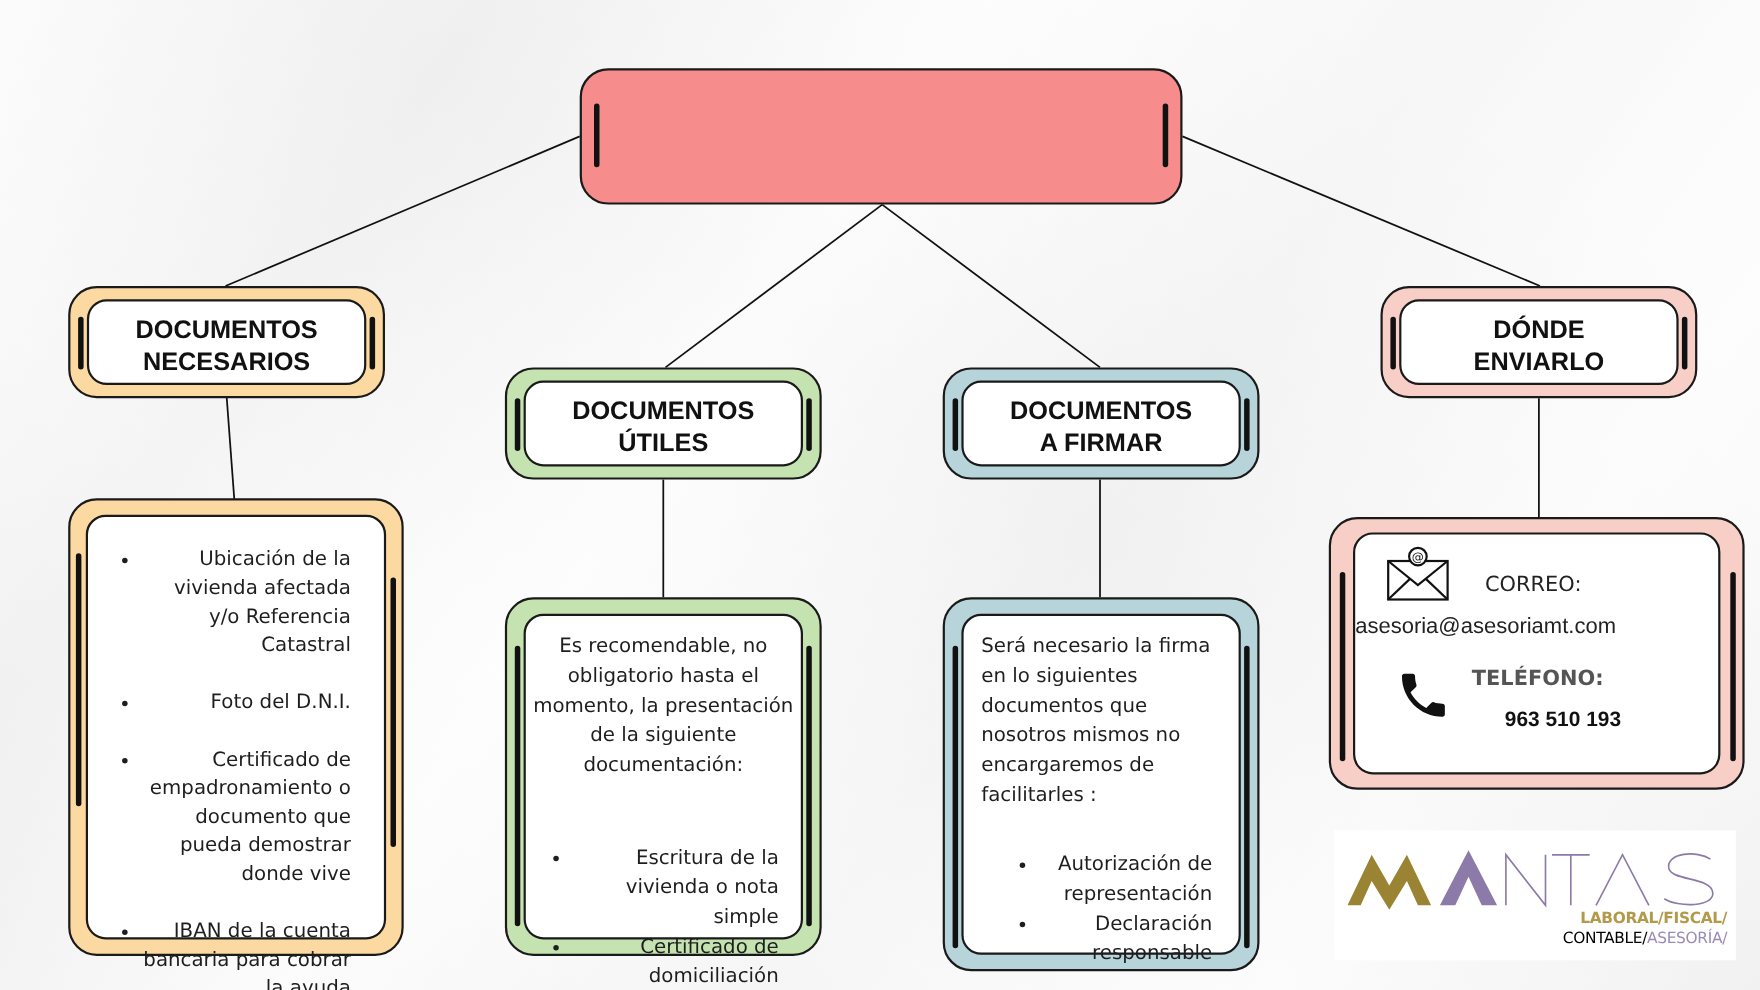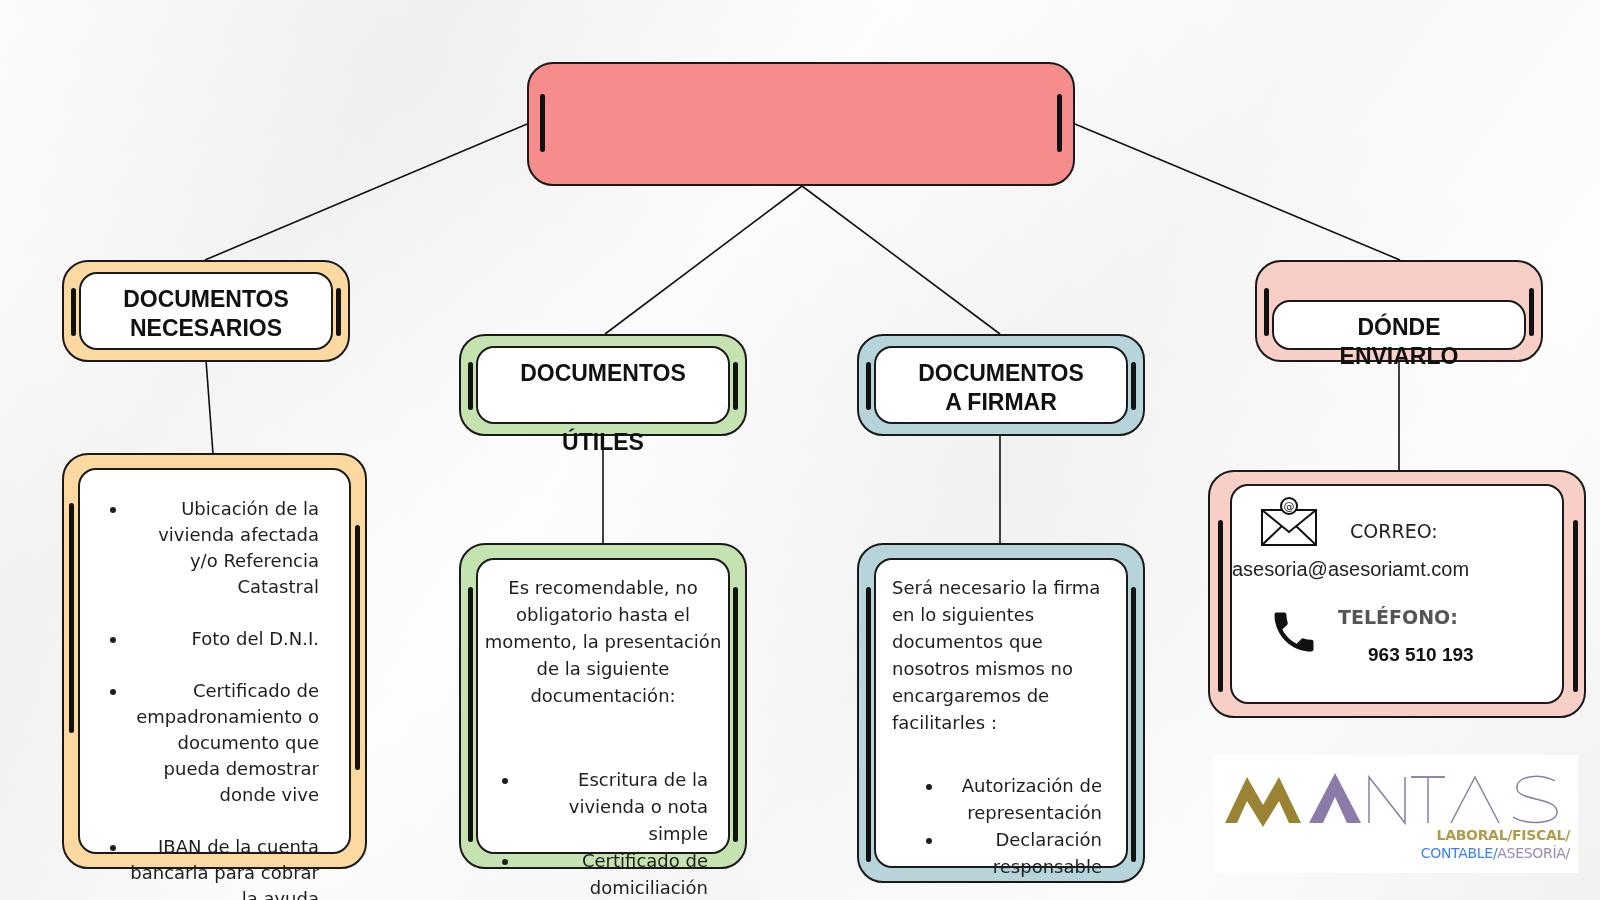--- a/index.html
+++ b/index.html
@@ -71,21 +71,21 @@
       </ul>
     </div>
   </div>
 </div>
 
 <div class="node" style="left:459px; top:334px; width:288px; height:102px; background:#c4e3b0;">
   <div class="bar" style="left:7px; top:26px; height:48px;"></div>
   <div class="bar" style="right:7px; top:26px; height:48px;"></div>
   <div class="inner" style="left:15px; top:10px; right:15px; bottom:10px;">
     <div class="title-text" style="top:12px; font-size:23px;">DOCUMENTOS</div>
-    <div class="title-text" style="top:41px; font-size:23px;margin-top:40px;">ÚTILES</div>
+    <div class="title-text" style="top:41px; font-size:23px;">ÚTILES</div>
   </div>
 </div>
 
 <div class="node" style="left:459px; top:543px; width:288px; height:326px; background:#c4e3b0;">
   <div class="bar" style="left:7px; top:42px; height:255px;"></div>
   <div class="bar" style="right:7px; top:42px; height:255px;"></div>
   <div class="inner" style="left:15px; top:13px; right:15px; bottom:13px;">
     <div class="body-text" style="left:4px; right:4px; top:190px; font-size:18px; line-height:27px; text-align:center;">
       <ul>
         <li>Escritura de la vivienda o nota simple</li>
@@ -115,21 +115,21 @@
         <li>Autorización de representación</li>
         <li>Declaración responsable</li>
       </ul>
     </div>
   </div>
 </div>
 
 <div class="node" style="left:1255px; top:260px; width:288px; height:102px; background:#f8cfc6;">
   <div class="bar" style="left:7px; top:26px; height:48px;"></div>
   <div class="bar" style="right:7px; top:26px; height:48px;"></div>
-  <div class="inner" style="left:15px; top:10px; right:15px; bottom:10px;margin-top:28px;">
+  <div class="inner" style="left:15px; top:10px; right:15px; bottom:10px;">
     <div class="title-text" style="top:12px; font-size:23px;">DÓNDE</div>
     <div class="title-text" style="top:41px; font-size:23px;">ENVIARLO</div>
   </div>
 </div>
 
 <div class="node" style="left:1208px; top:470px; width:378px; height:248px; background:#f8cfc6;">
   <div class="bar" style="left:8px; top:48px; height:172px;"></div>
   <div class="bar" style="right:6px; top:48px; height:172px;"></div>
   <div class="inner" style="left:20px; top:12px; right:20px; bottom:12px;">
     <svg style="position:absolute; left:28px; top:10px;" width="60" height="52" viewBox="0 0 60 52">
@@ -156,15 +156,15 @@
     <polygon points="84,56 110,6 136,56 122,56 110,30 98,56" fill="#8c7ba8"></polygon>
     <polyline points="144,56 144,10 180,56 180,10" fill="none" stroke="#8c7ba8" stroke-width="1.5"></polyline>
     <polyline points="186,10 220,10 M203,10 203,56" fill="none" stroke="#8c7ba8" stroke-width="1.5"></polyline>
     <line x1="186" y1="10" x2="220" y2="10" stroke="#8c7ba8" stroke-width="1.5"></line>
     <line x1="203" y1="10" x2="203" y2="56" stroke="#8c7ba8" stroke-width="1.5"></line>
     <polyline points="226,56 250,10 274,56" fill="none" stroke="#8c7ba8" stroke-width="1.5"></polyline>
     <path d="M330,14 C318,6 290,8 292,22 C294,34 330,30 332,44 C334,58 300,58 288,50" fill="none" stroke="#8c7ba8" stroke-width="1.5"></path>
   </svg>
   <div style="position:absolute; right:8px; top:72px; font-size:14px; color:#b39a4a; font-family:'DejaVu Sans', sans-serif; letter-spacing:-0.3px;font-weight:bold;">LABORAL/FISCAL/</div>
   <div style="position:absolute; right:8px; top:90px; font-size:14px; font-family:'DejaVu Sans', sans-serif; letter-spacing:-0.3px;">
-    <span style="color:#3b82f6;">CONTABLE/</span><span style="color:#9a8ab5;">ASESORÍA/</span>
+    <span style="color:#000000;">CONTABLE/</span><span style="color:#9a8ab5;">ASESORÍA/</span>
   </div>
 </div>
 
 </body></html>

